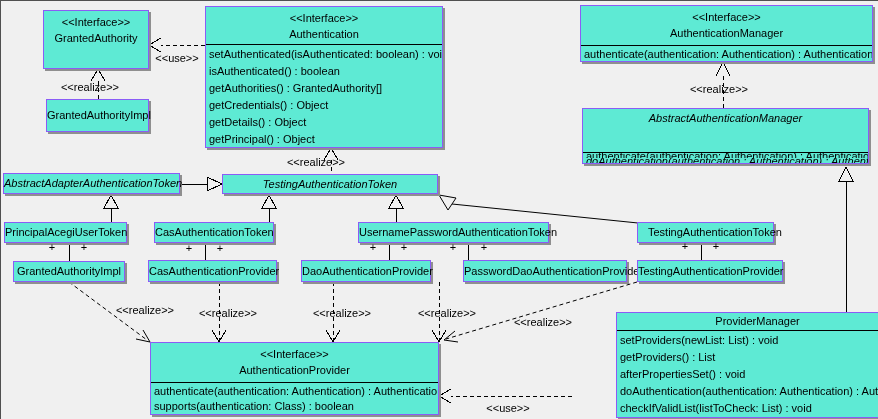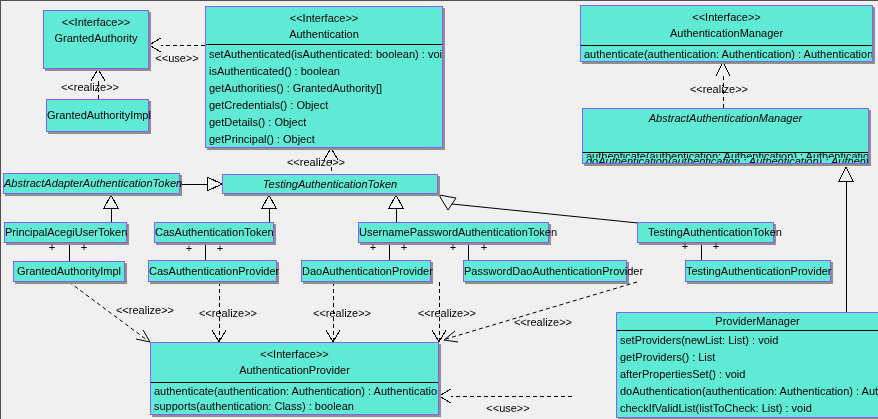--- a/index.html
+++ b/index.html
@@ -187,21 +187,21 @@
   </div>
 
   <div class="uml-class simple" style="left:300px;top:259px;width:130px;height:22px;">
     <div class="cls-name">DaoAuthenticationProvider</div>
   </div>
 
   <div class="uml-class simple" style="left:462px;top:259px;width:164px;height:22px;">
     <div class="cls-name">PasswordDaoAuthenticationProvider</div>
   </div>
 
-  <div class="uml-class simple" style="left:636px;top:259px;width:146px;height:22px;margin-left:48px;">
+  <div class="uml-class simple" style="left:636px;top:259px;width:146px;height:22px;">
     <div class="cls-name">TestingAuthenticationProvider</div>
   </div>
 
   <div class="uml-class" style="left:149px;top:341px;width:289px;height:73px;">
     <div class="c-title" style="height:39px;">
       <div class="stereotype">&lt;&lt;Interface&gt;&gt;</div>
       <div class="cls-name">AuthenticationProvider</div>
     </div>
     <div class="c-methods">
       <div class="method">authenticate(authentication: Authentication) : Authentication</div>

